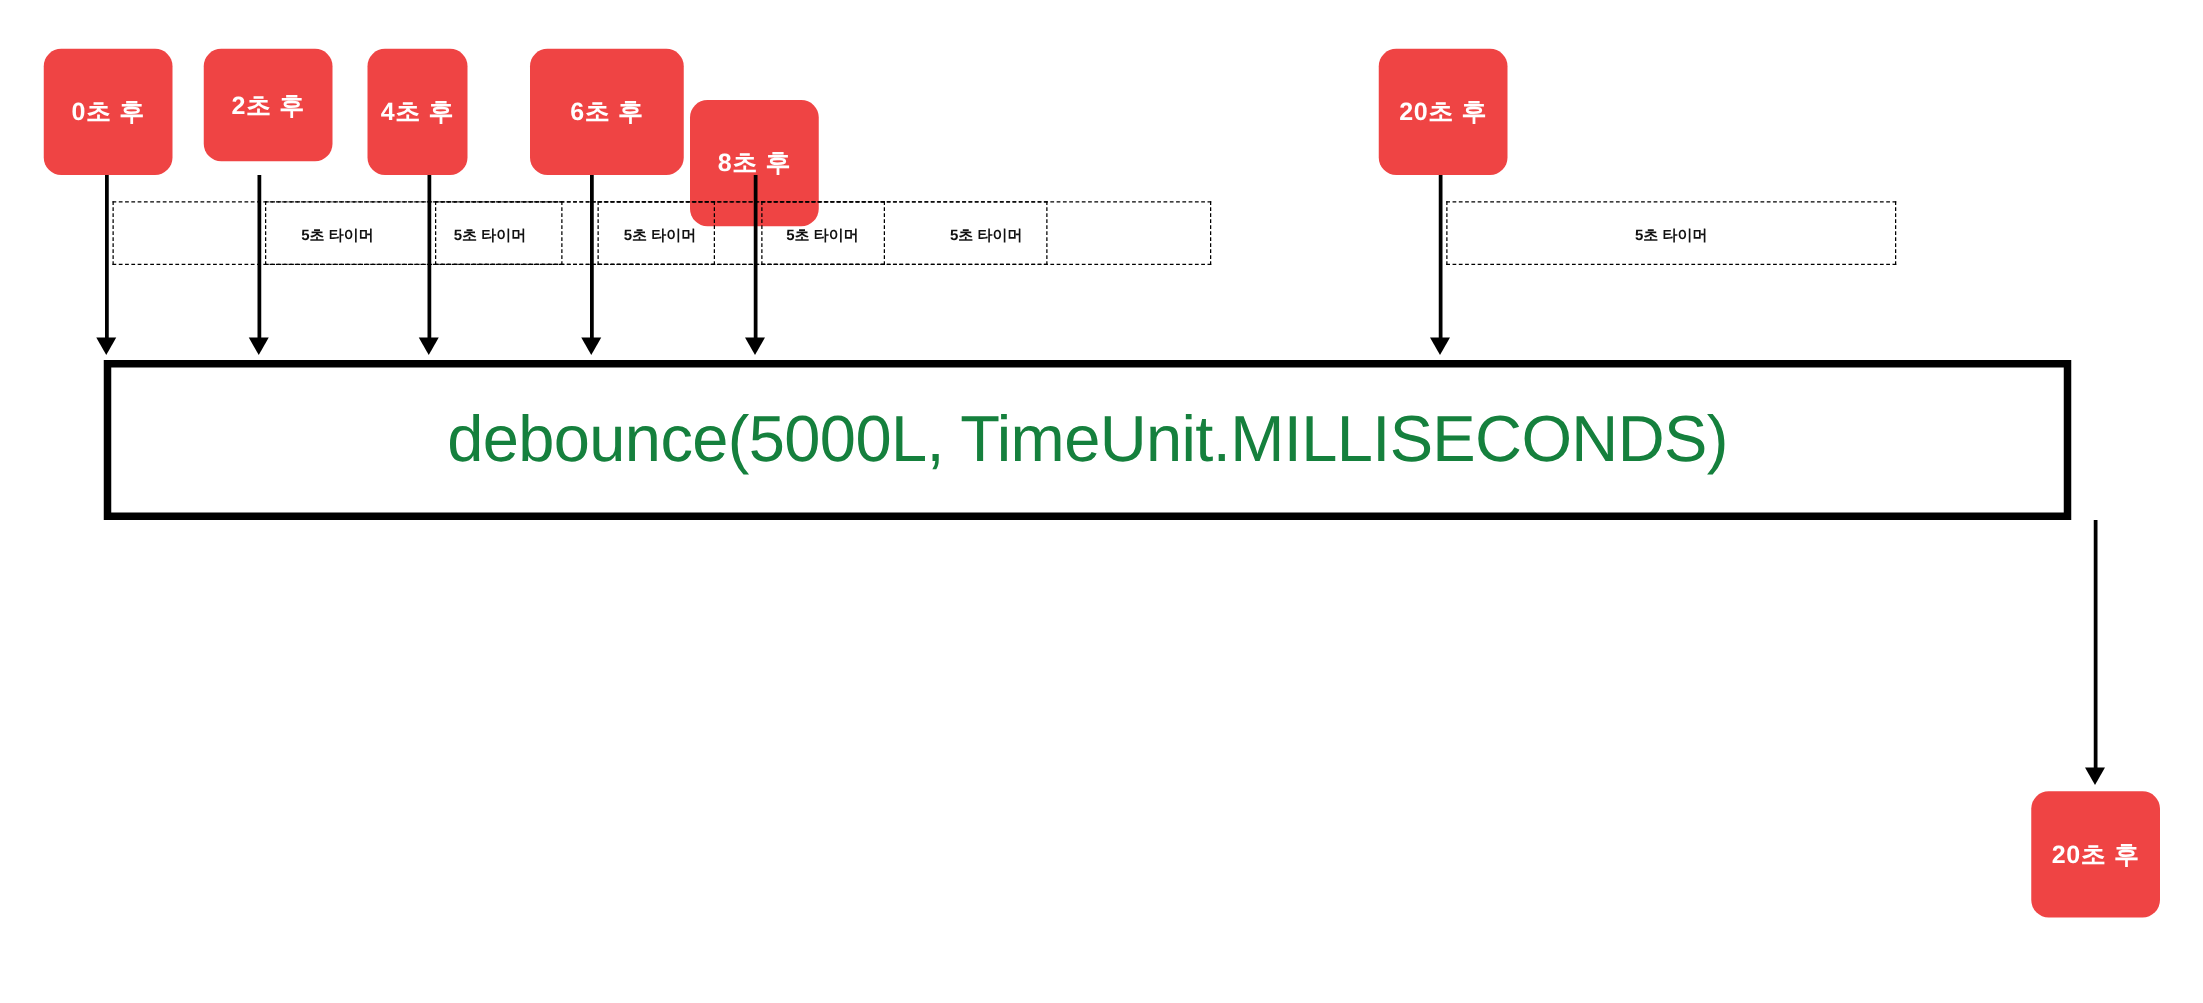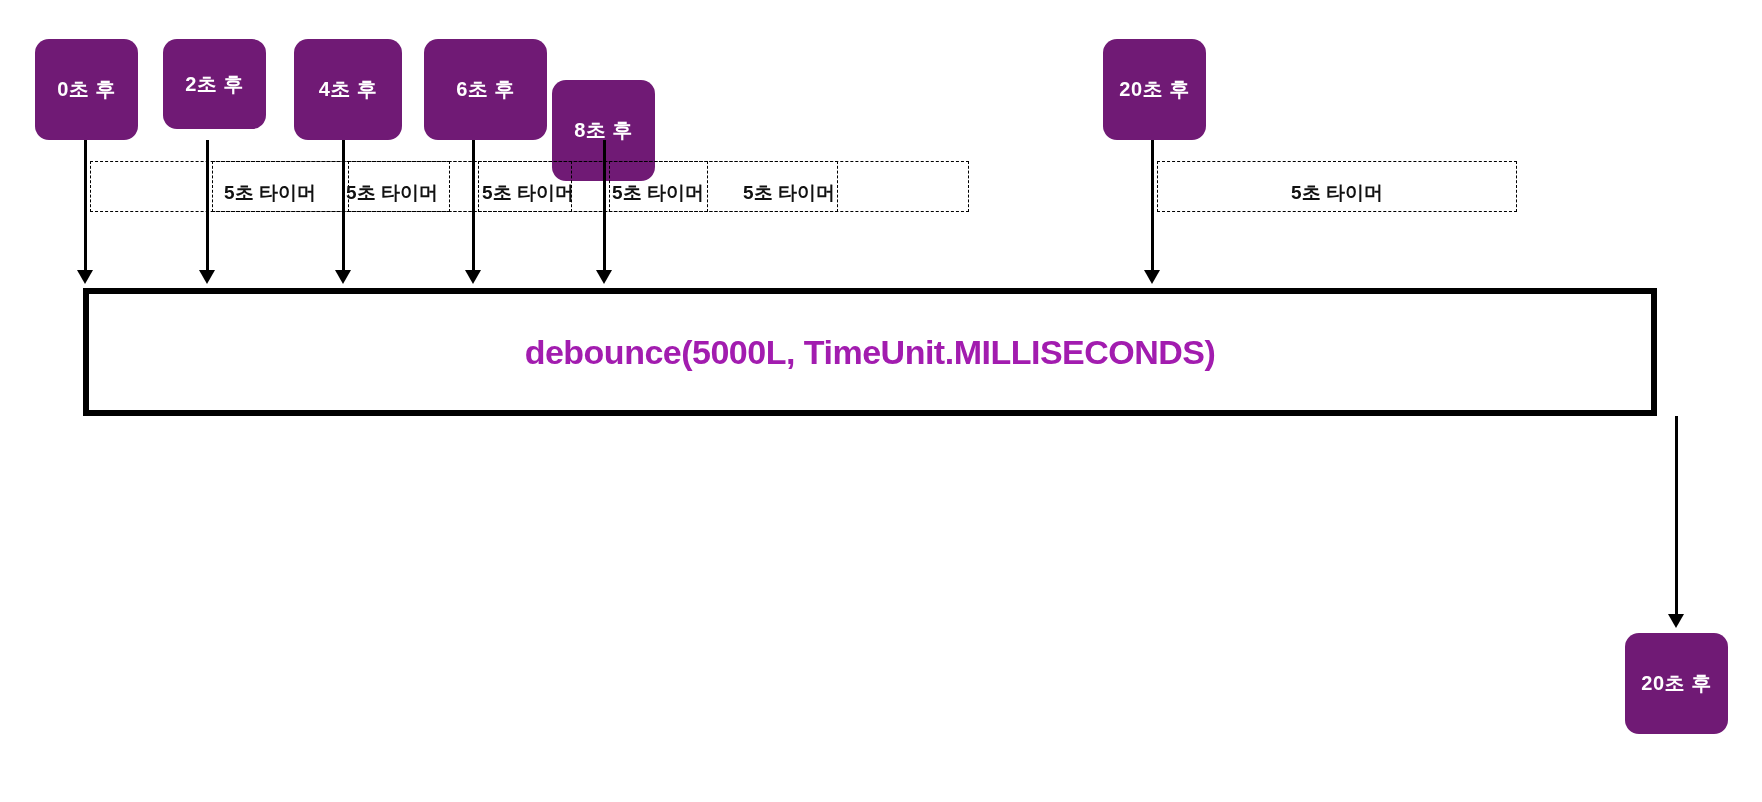--- a/index.html
+++ b/index.html
@@ -14,21 +14,21 @@
     position: relative;
     width: 1762px;
     height: 802px;
     background: #ffffff;
     overflow: hidden;
   }
 
   
   .event-box {
     position: absolute;
-    background: #701a75;
+    background: #ef4444;
     border-radius: 14px;
     display: flex;
     align-items: center;
     justify-content: center;
     box-sizing: border-box;
   }
   .event-box .event-label {
     color: #ffffff;
     font-family: "Liberation Sans", sans-serif;
     font-weight: bold;
@@ -40,21 +40,21 @@
   
   .timer-box {
     position: absolute;
     border: 1px dashed #000000;
     box-sizing: border-box;
     background: transparent;
   }
   .timer-label {
     position: absolute;
     font-family: "Liberation Sans", sans-serif;
-    font-size: 19px;
+    font-size: 12px;
     font-weight: bold;
     color: #111111;
     white-space: nowrap;
     text-align: center;
     transform: translateX(-50%);
   }
 
   
   .conn-line {
     position: absolute;
@@ -76,39 +76,39 @@
     position: absolute;
     border: 6px solid #000000;
     background: #ffffff;
     box-sizing: border-box;
     display: flex;
     align-items: center;
     justify-content: center;
   }
   .op-box .op-label {
     font-family: "Liberation Sans", sans-serif;
-    font-weight: bold;
-    font-size: 34px;
-    color: #a21caf;
+    font-weight: normal;
+    font-size: 52px;
+    color: #15803d;
     white-space: nowrap;
     letter-spacing: -0.5px;
   }
 </style>
 </head>
 <body>
 
 <div id="canvas">
 
   <div class="event-box" style="left:35px;top:39px;width:103px;height:101px;">
     <span class="event-label">0초 후</span>
   </div>
   <div class="event-box" style="left:163px;top:39px;width:103px;height:90px;">
     <span class="event-label">2초 후</span>
   </div>
-  <div class="event-box" style="left:294px;top:39px;width:108px;height:101px;">
+  <div class="event-box" style="left:294px;top:39px;width:80px;height:101px;">
     <span class="event-label">4초 후</span>
   </div>
   <div class="event-box" style="left:424px;top:39px;width:123px;height:101px;">
     <span class="event-label">6초 후</span>
   </div>
   <div class="event-box" style="left:552px;top:39px;width:103px;height:101px;margin-top:41px;">
     <span class="event-label">8초 후</span>
   </div>
   <div class="event-box" style="left:1103px;top:39px;width:103px;height:101px;">
     <span class="event-label">20초 후</span>

